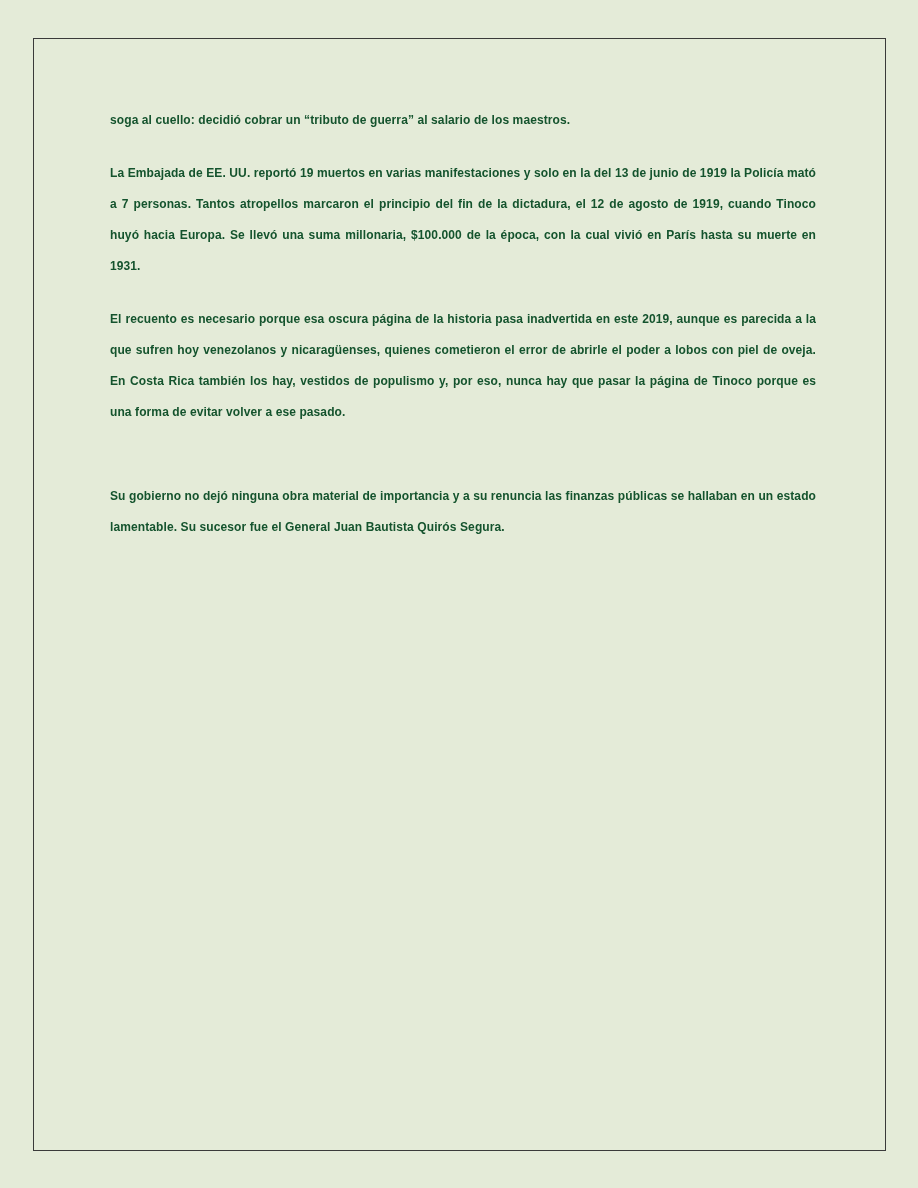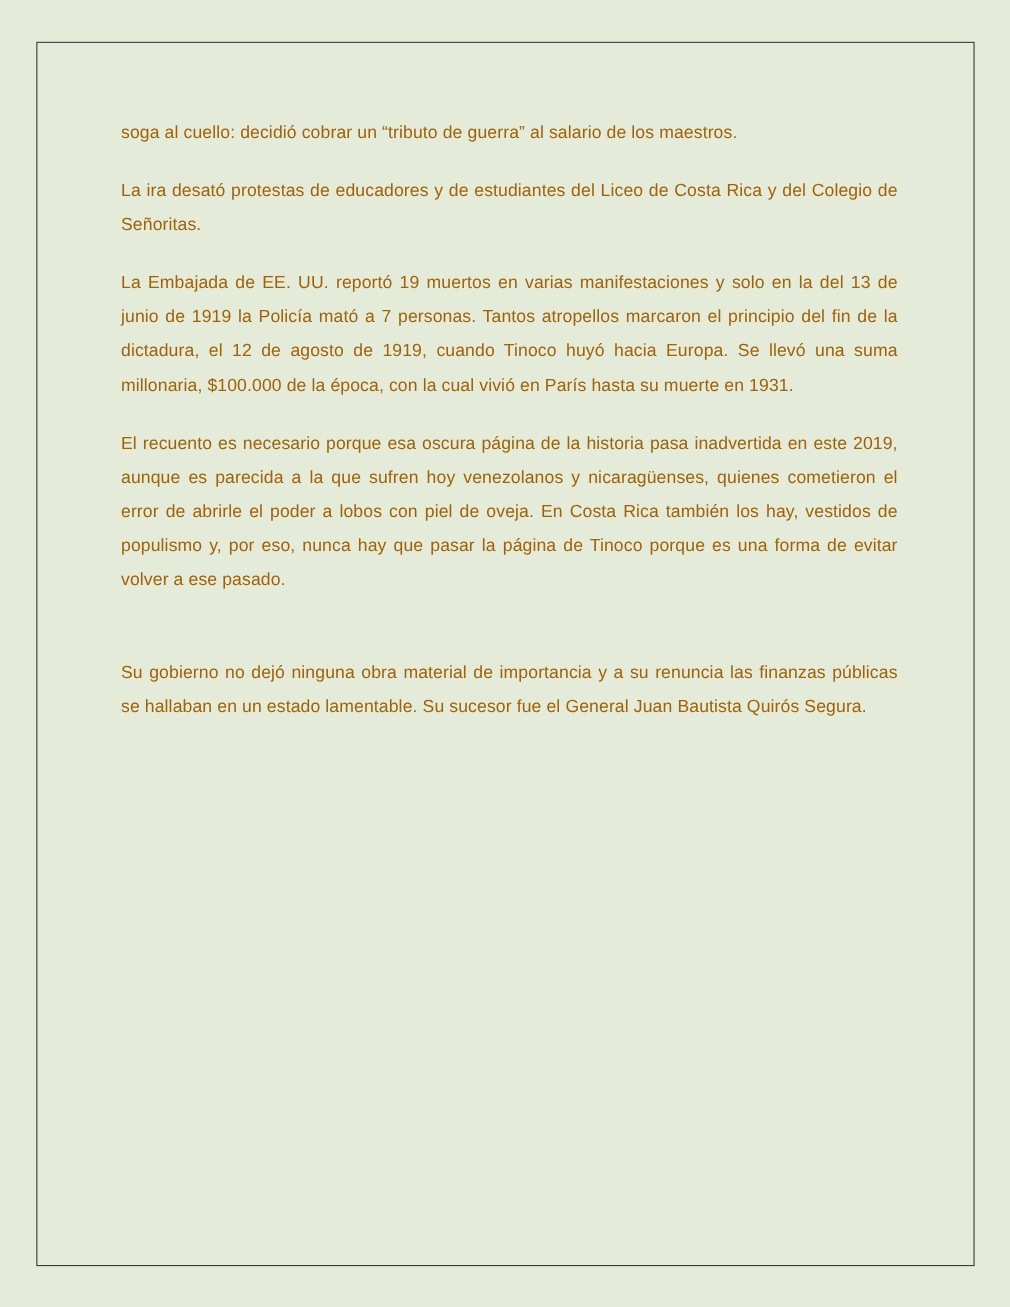--- a/index.html
+++ b/index.html
@@ -23,39 +23,38 @@
     box-sizing: border-box;
     background: #e4ebd8;
   }
   .content {
     position: absolute;
     left: 76px;
     top: 66px;
     width: 706px;
   }
   .para {
-    font-size: 16px;
+    font-size: 12px;
     line-height: 31px;
-    color: #a16207;
+    color: #14532d;
     text-align: justify;
     margin: 0 0 22px 0;
     letter-spacing: 0.1px;
-    font-weight: 400;
+    font-weight: 700;
   }
   .para:last-child {
     margin-bottom: 0;
   }
   .gap-before {
     margin-top: 53px;
   }
 </style>
 </head>
 <body>
 
 <div class="page">
   <div class="content">
     <p class="para">soga al cuello: decidió cobrar un “tributo de guerra” al salario de los maestros.</p>
-    <p class="para">La ira desató protestas de educadores y de estudiantes del Liceo de Costa Rica y del Colegio de Señoritas.</p>
     <p class="para">La Embajada de EE. UU. reportó 19 muertos en varias manifestaciones y solo en la del 13 de junio de 1919 la Policía mató a 7 personas. Tantos atropellos marcaron el principio del fin de la dictadura, el 12 de agosto de 1919, cuando Tinoco huyó hacia Europa. Se llevó una suma millonaria, $100.000 de la época, con la cual vivió en París hasta su muerte en 1931.</p>
     <p class="para">El recuento es necesario porque esa oscura página de la historia pasa inadvertida en este 2019, aunque es parecida a la que sufren hoy venezolanos y nicaragüenses, quienes cometieron el error de abrirle el poder a lobos con piel de oveja. En Costa Rica también los hay, vestidos de populismo y, por eso, nunca hay que pasar la página de Tinoco porque es una forma de evitar volver a ese pasado.</p>
     <p class="para gap-before">Su gobierno no dejó ninguna obra material de importancia y a su renuncia las finanzas públicas se hallaban en un estado lamentable. Su sucesor fue el General Juan Bautista Quirós Segura.</p>
   </div>
 </div>
 
 </body></html>

